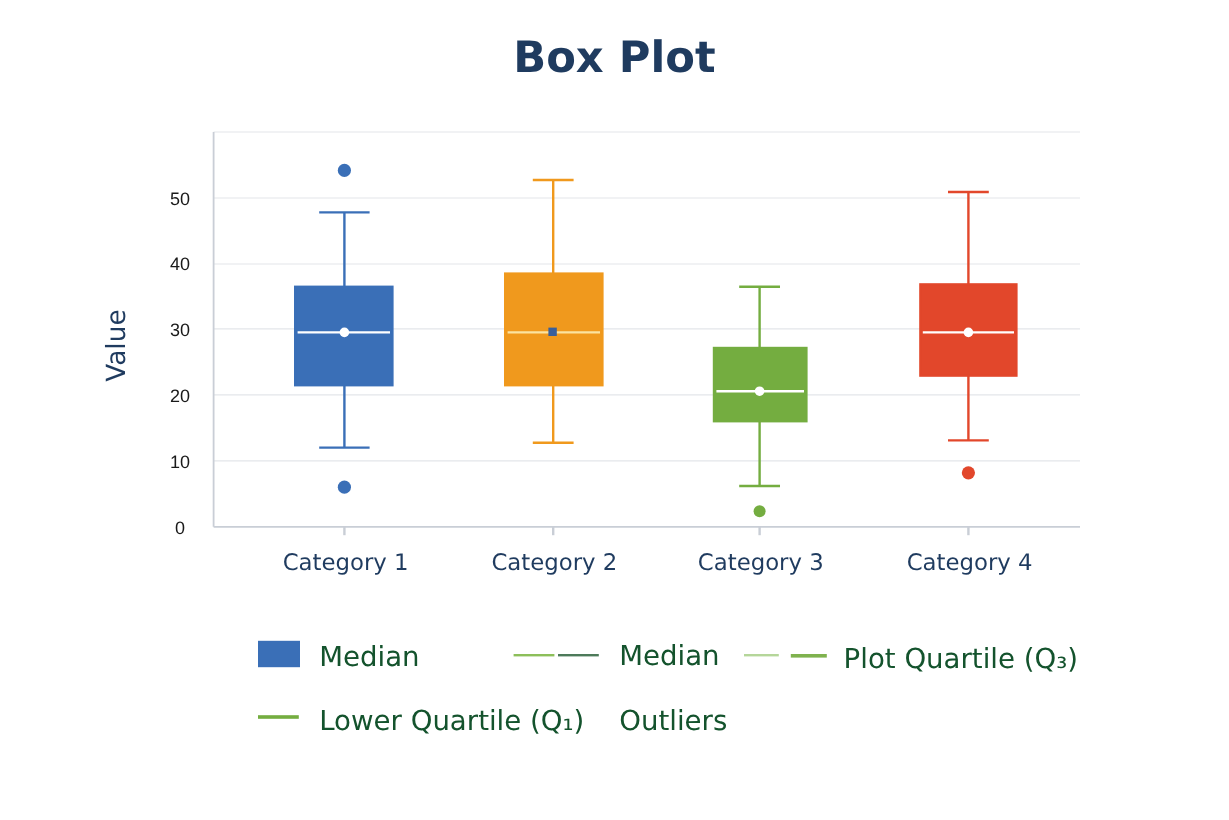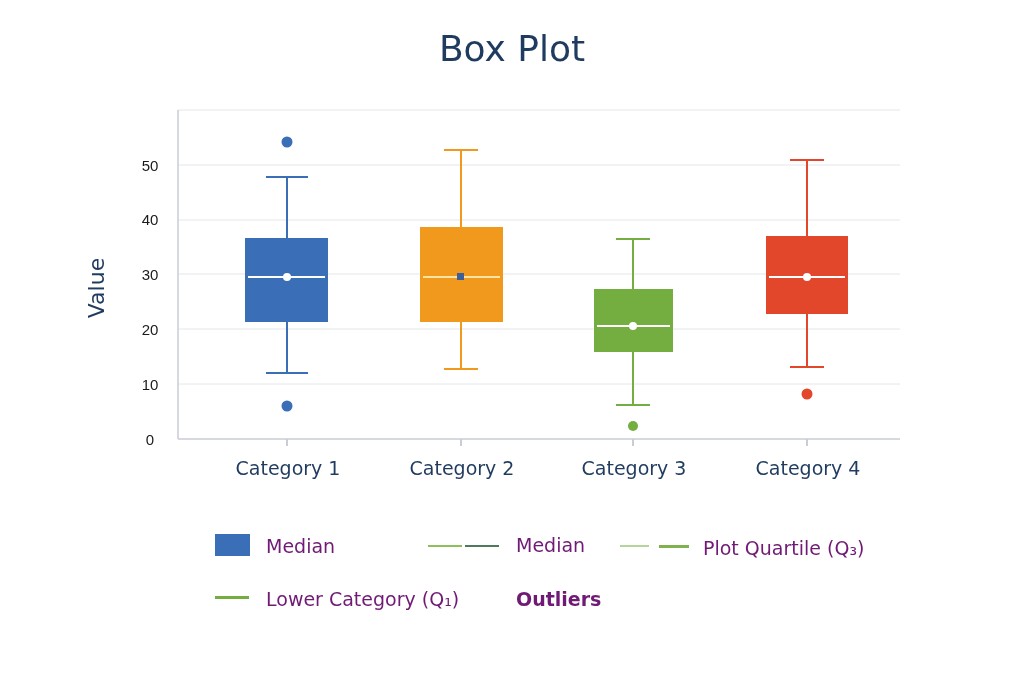--- a/index.html
+++ b/index.html
@@ -1,22 +1,22 @@
 <!DOCTYPE html>
 <html><head>
 <meta charset="utf-8">
 <style>
   html, body { margin:0; padding:0; background:#ffffff; }
   body { width:1024px; height:683px; position:relative; overflow:hidden; font-family:"DejaVu Sans", sans-serif; }
-  .title { position:absolute; left:0; width:1024px; top:28px; text-align:center; font-size:36px; font-weight:normal; color:#1f3b5f; }
+  .title { position:absolute; left:0; width:1024px; top:28px; text-align:center; font-size:36px; font-weight:bold; color:#1f3b5f; }
   svg { position:absolute; left:0; top:0; }
   .tick { font-family:"Liberation Sans", sans-serif; font-size:15px; fill:#1a1a1a; }
   .cat { font-size:19px; fill:#1f3b5f; }
   .ylab { font-size:22px; fill:#1f3b5f; }
-  .leg { position:absolute; font-size:19px; color:#701a75; white-space:nowrap; }
+  .leg { position:absolute; font-size:23px; color:#14532d; white-space:nowrap; }
   .sw { position:absolute; }
 </style>
 </head>
 <body>
 
 <div class="title">Box Plot</div>
 
 <svg width="1024" height="683">
   <g stroke="#e3e6ea" stroke-width="1">
     <line x1="178" y1="110" x2="900" y2="110"></line>
@@ -97,15 +97,15 @@
 
   <div class="sw" style="left:428px;top:545px;width:34px;height:2px;background:#8dbf5a;"></div>
   <div class="sw" style="left:465px;top:545px;width:34px;height:2px;background:#4d7a5a;"></div>
   <div class="leg" style="left:516px;top:534px;">Median</div>
 
   <div class="sw" style="left:620px;top:545px;width:29px;height:2px;background:#b5d69a;"></div>
   <div class="sw" style="left:659px;top:545px;width:30px;height:3px;background:#7fb24e;"></div>
   <div class="leg" style="left:703px;top:537px;">Plot Quartile (Q₃)</div>
 
   <div class="sw" style="left:215px;top:596px;width:34px;height:3px;background:#74ad40;"></div>
-  <div class="leg" style="left:266px;top:588px;">Lower Category (Q₁)</div>
-  <div class="leg" style="left:516px;top:588px;font-weight:bold;">Outliers</div>
+  <div class="leg" style="left:266px;top:588px;">Lower Quartile (Q₁)</div>
+  <div class="leg" style="left:516px;top:588px;">Outliers</div>
 </div>
 
 </body></html>

